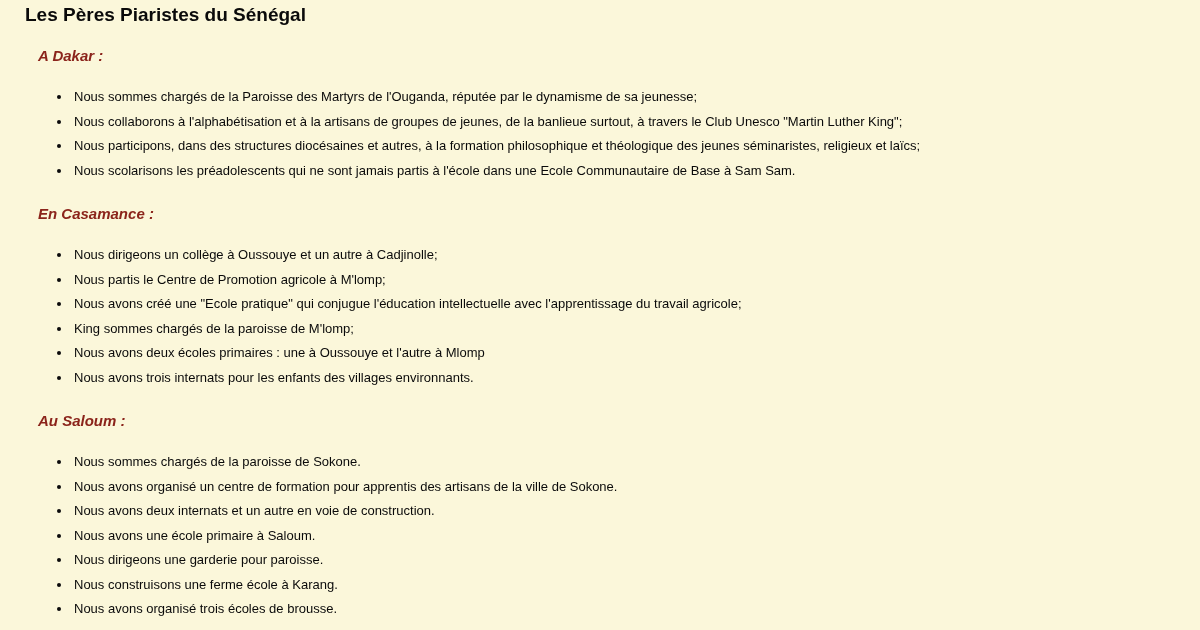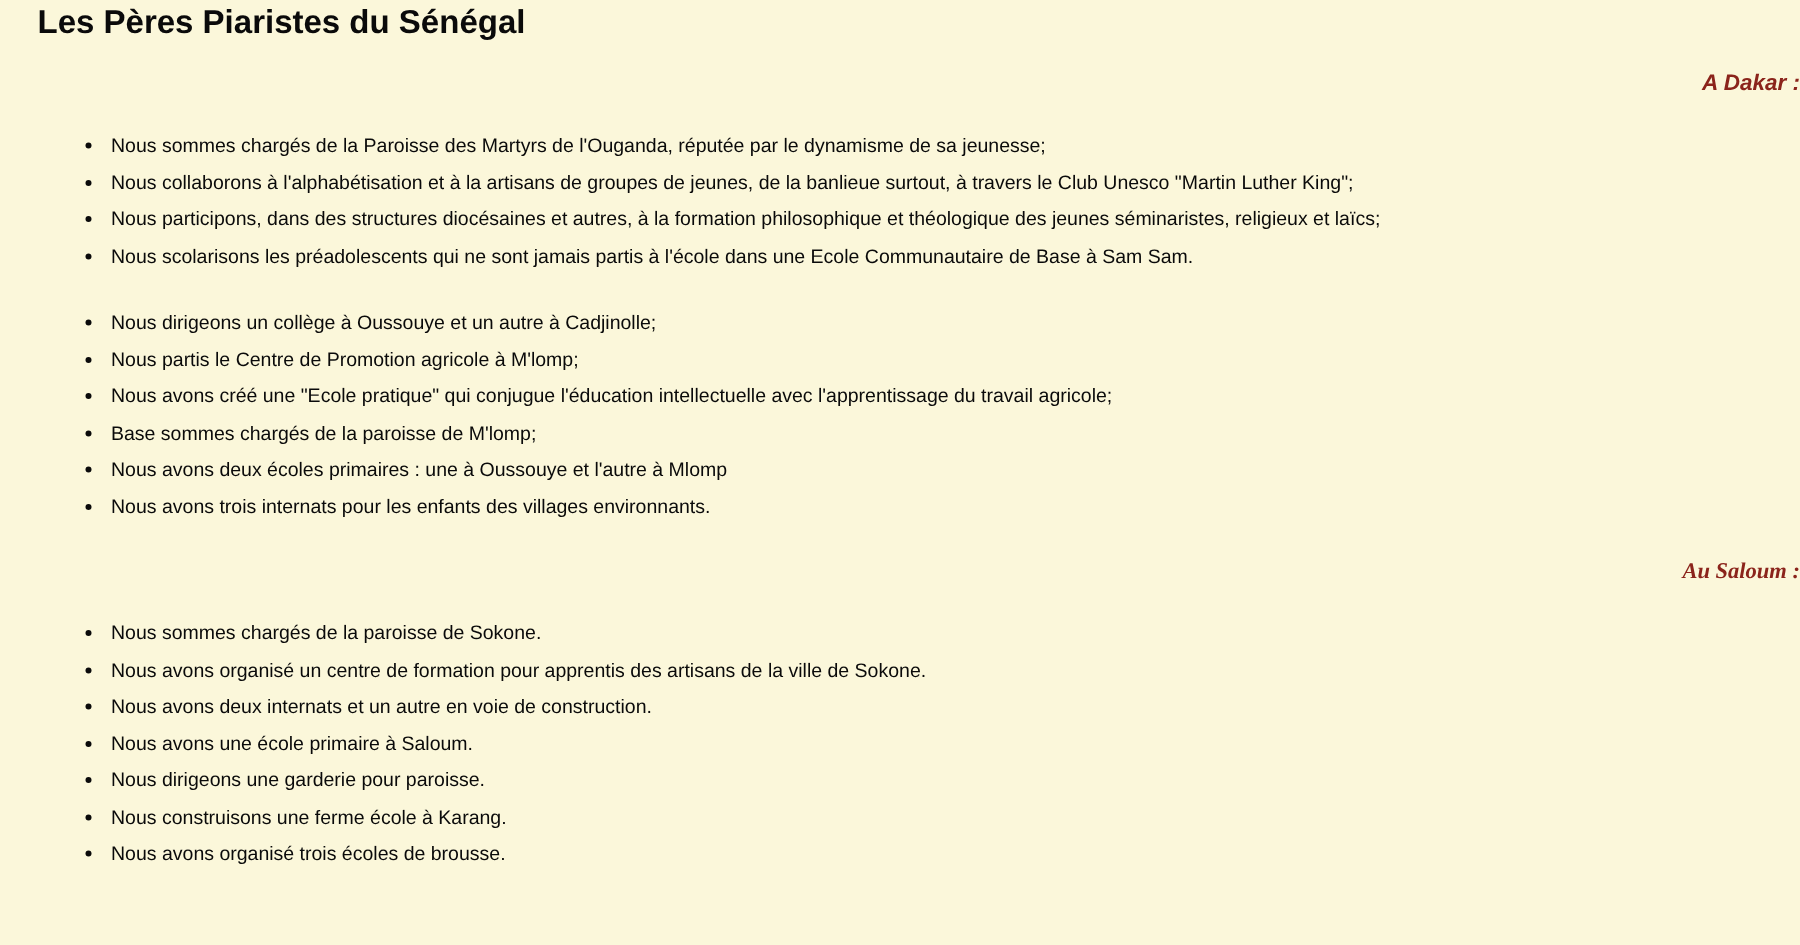--- a/index.html
+++ b/index.html
@@ -8,37 +8,35 @@
   }
   body {
     width: 1200px;
     height: 630px;
     background: #FBF7DA;
     color: #000000;
     font-family: "Liberation Sans", "DejaVu Sans", sans-serif;
     overflow: hidden;
   }
   .page-title {
-    font-size: 22px;
+    font-size: 19px;
     font-weight: bold;
     line-height: 20px;
     margin: 5px 0 0 25px;
     color: #0a0a0a;
   }
   .section-heading {
     font-size: 15px;
     font-weight: bold;
     font-style: italic;
     line-height: 18px;
     color: #8B241B;
     margin: 22px 0 0 38px;
-    text-align: right;
   }
   .section.indent-small .section-heading {
-    font-family: Liberation Serif, serif;
   }
   .bullet-list {
     margin: 20px 0 0 0;
     padding-left: 72px;
     list-style: disc outside;
     font-size: 13px;
     line-height: 24.5px;
     color: #0a0a0a;
   }
   .bullet-list li {
@@ -54,25 +52,26 @@
     <section class="section indent-large">
       <h2 class="section-heading">A Dakar :</h2>
       <ul class="bullet-list">
         <li>Nous sommes chargés de la Paroisse des Martyrs de l'Ouganda, réputée par le dynamisme de sa jeunesse;</li>
         <li>Nous collaborons à l'alphabétisation et à la artisans de groupes de jeunes, de la banlieue surtout, à travers le Club Unesco "Martin Luther King";</li>
         <li>Nous participons, dans des structures diocésaines et autres, à la formation philosophique et théologique des jeunes séminaristes, religieux et laïcs;</li>
         <li>Nous scolarisons les préadolescents qui ne sont jamais partis à l'école dans une Ecole Communautaire de Base à Sam Sam.</li>
       </ul>
     </section>
     <section class="section indent-large">
+      <h2 class="section-heading">En Casamance :</h2>
       <ul class="bullet-list">
         <li>Nous dirigeons un collège à Oussouye et un autre à Cadjinolle;</li>
         <li>Nous partis le Centre de Promotion agricole à M'lomp;</li>
         <li>Nous avons créé une "Ecole pratique" qui conjugue l'éducation intellectuelle avec l'apprentissage du travail agricole;</li>
-        <li>Base sommes chargés de la paroisse de M'lomp;</li>
+        <li>King sommes chargés de la paroisse de M'lomp;</li>
         <li>Nous avons deux écoles primaires : une à Oussouye et l'autre à Mlomp</li>
         <li>Nous avons trois internats pour les enfants des villages environnants.</li>
       </ul>
     </section>
     <section class="section indent-small">
       <h2 class="section-heading">Au Saloum :</h2>
       <ul class="bullet-list">
         <li>Nous sommes chargés de la paroisse de Sokone.</li>
         <li>Nous avons organisé un centre de formation pour apprentis des artisans de la ville de Sokone.</li>
         <li>Nous avons deux internats et un autre en voie de construction.</li>

